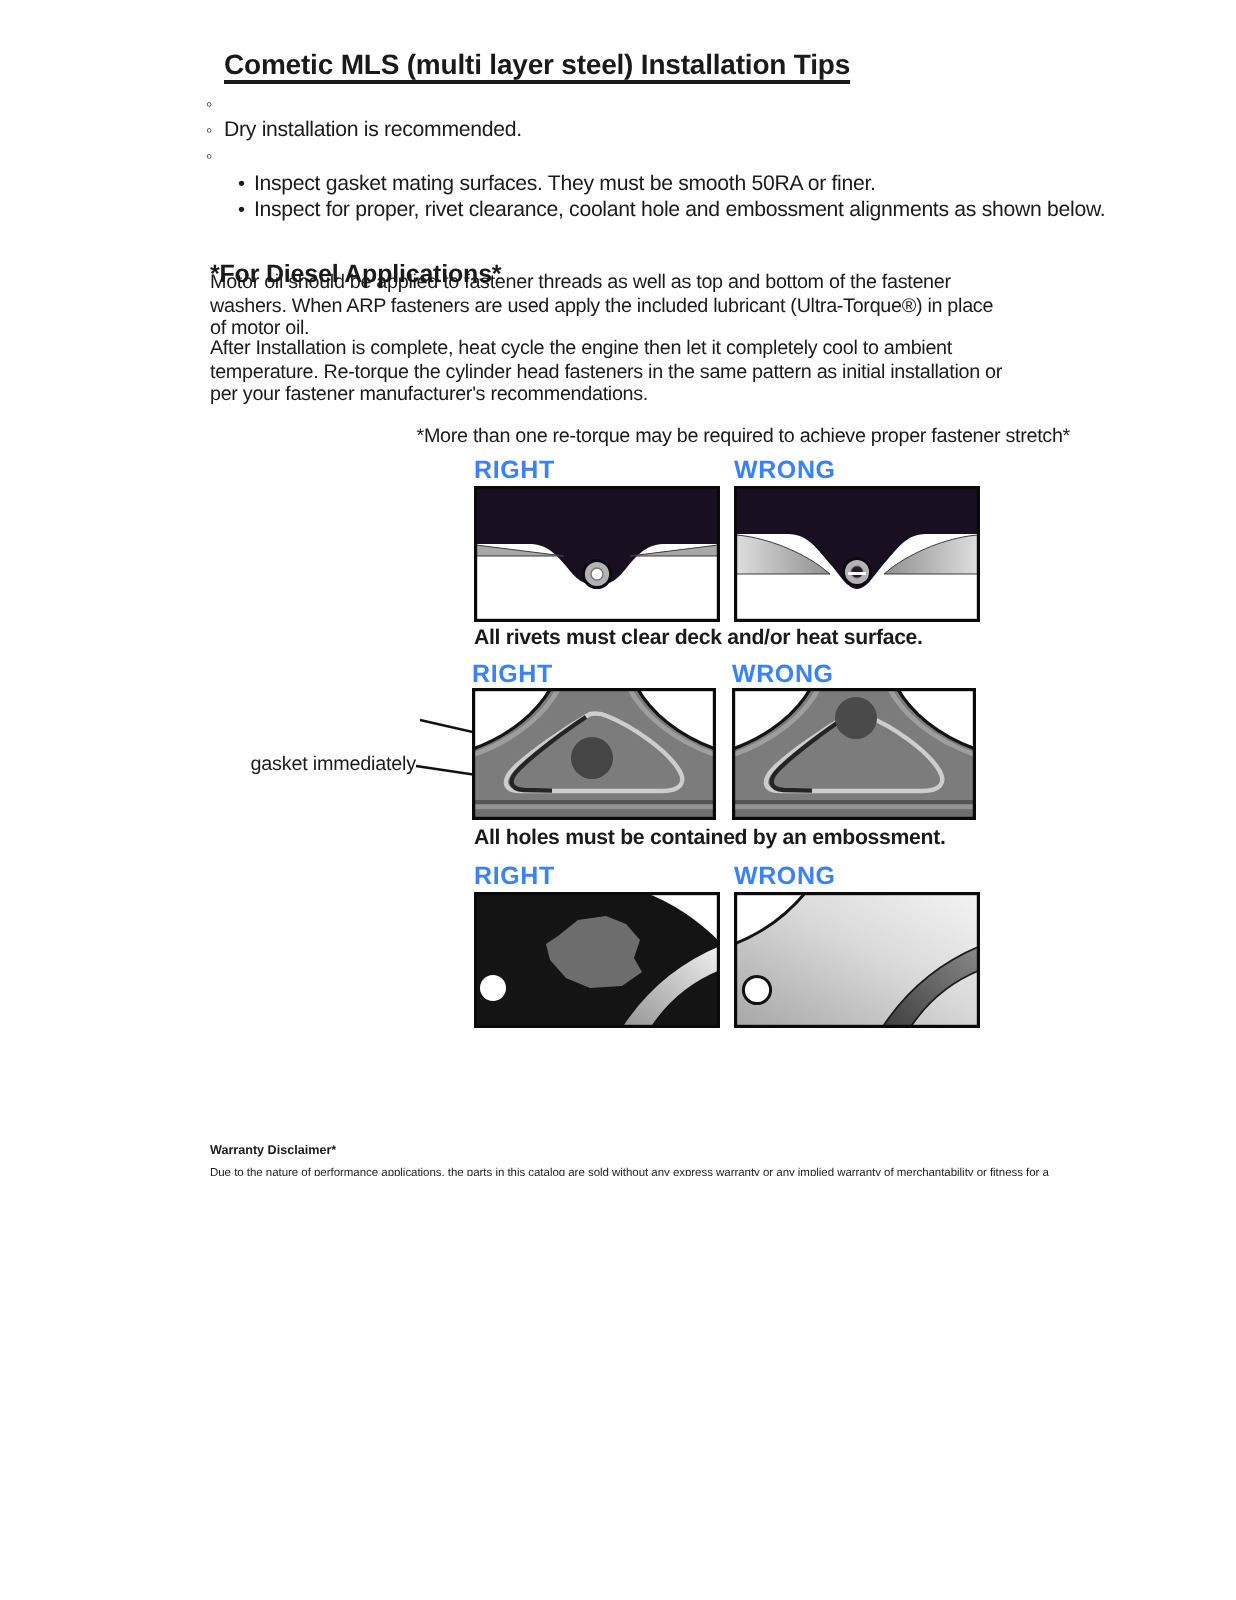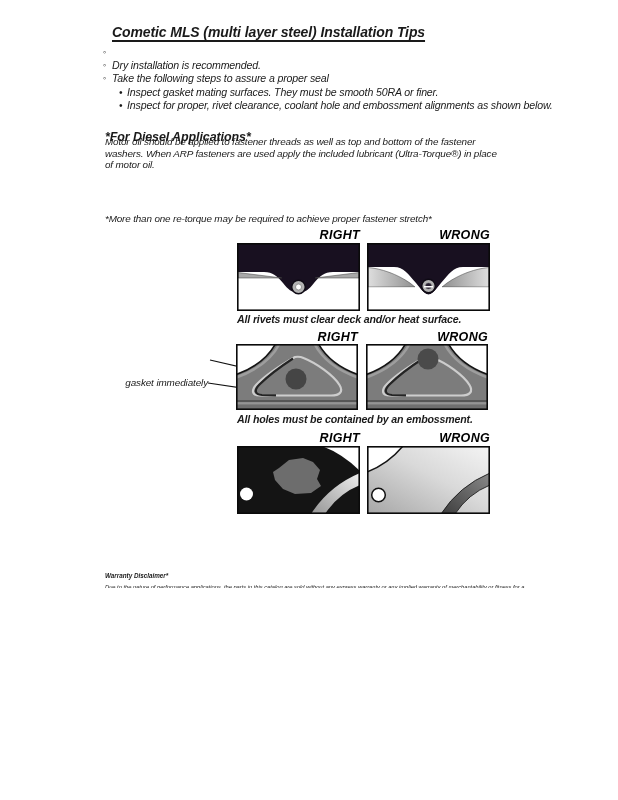--- a/index.html
+++ b/index.html
@@ -1,36 +1,36 @@
 <!DOCTYPE html>
 <html><head>
 <meta charset="utf-8">
 <style>
   html,body{margin:0;padding:0;background:#ffffff;}
   .page{
     position:relative;width:618px;height:588px;background:#ffffff;overflow:hidden;
-    font-family:"Liberation Sans","DejaVu Sans",sans-serif;color:#1a1a1a;font-style:italic;
+    font-family:"Liberation Sans","DejaVu Sans",sans-serif;color:#1a1a1a;
   }
   .abs{position:absolute;}
   .title{
     left:112px;top:24px;font-size:14px;font-weight:700;
     text-decoration:underline;text-underline-offset:3px;text-decoration-thickness:1.5px;
     letter-spacing:-0.1px;
   }
   .tips{left:103px;top:46px;width:470px;}
   .tip{display:flex;line-height:13.2px;font-size:10.6px;letter-spacing:-0.15px;}
   .tip .b{width:9px;flex:0 0 9px;font-size:9px;}
   .tip.lvl2{margin-left:16px;}
   .tip.lvl2 .b{width:8px;flex:0 0 8px;font-size:10px;}
   .h2{left:105px;top:119px;font-size:12.5px;font-weight:700;letter-spacing:-0.1px;margin-top:11px;}
   .para{left:105px;font-size:9.9px;line-height:11.5px;letter-spacing:-0.15px;width:402px;}
   .p1{top:136px;}
   .p2{top:169px;}
-  .note{top:213px;width:430px;}
-  .dlabel{width:123px;text-align:right;font-size:12.5px;font-weight:600;letter-spacing:0.3px;color:#000000;}
+  .note{top:213px;width:430px;text-align:right;}
+  .dlabel{width:123px;text-align:left;font-size:12.5px;font-weight:600;letter-spacing:0.3px;color:#3b82f6;}
   .caption{left:237px;font-size:10.6px;font-weight:700;letter-spacing:-0.15px;line-height:12px;white-space:pre-line;}
   .dbox{width:123px;}
   .side-label{left:58px;width:150px;text-align:right;font-size:9.9px;line-height:10.8px;letter-spacing:-0.1px;white-space:pre-line;}
   .warranty{left:105px;top:572px;width:430px;}
   .warranty h3{margin:0 0 5px 0;font-size:6.3px;font-weight:700;}
   .warranty p{margin:0 0 6px 0;font-size:5.75px;line-height:6.55px;letter-spacing:-0.02px;white-space:pre-line;color:#232323;}
   .footer-code{left:387px;top:757px;font-size:13.5px;letter-spacing:0.2px;color:#404040;}
   svg{display:block;}
 </style>
 </head>
@@ -43,34 +43,34 @@
   <div class="abs tips">
     <div class="tip">
       <span class="b">◦</span>
     </div>
     <div class="tip">
       <span class="b">◦</span>
       <span>Dry installation is recommended.</span>
     </div>
     <div class="tip">
       <span class="b">◦</span>
-      <span>Take the following steps to assure a proper seal</span>
     </div>
     <div class="tip lvl2">
       <span class="b">•</span>
       <span>Inspect gasket mating surfaces.  They must be smooth 50RA or finer.</span>
     </div>
     <div class="tip lvl2">
       <span class="b">•</span>
       <span>Inspect for proper, rivet clearance, coolant hole and embossment alignments as shown below.</span>
     </div>
   </div>
 
   <div class="abs h2">*For Diesel Applications*</div>
   <div class="abs para p1">Motor oil should be applied to fastener threads as well as top and bottom of the fastener washers. When ARP fasteners are used apply the included lubricant (Ultra-Torque®) in place of motor oil.</div>
+  <div class="abs para p2">After Installation is complete, heat cycle the engine then let it completely cool to ambient temperature. Re-torque the cylinder head fasteners in the same pattern as initial installation or per your fastener manufacturer's recommendations.</div>
   <div class="abs para note">*More than one re-torque may be required to achieve proper fastener stretch*</div>
 
   <div class="abs dlabel" style="left:237px;top:228px;">RIGHT</div>
   <div class="abs dlabel" style="left:367px;top:228px;">WRONG</div>
 
   <div class="abs dbox" style="left:237px;top:243px;">
     <svg width="123" height="68" viewBox="0 0 123 68">
       <rect x="0" y="0" width="123" height="68" fill="#ffffff"></rect>
       <path d="M0 0 H123 V29 H96 C87 29 83 33 77 40 C72 46.5 68.5 49.5 61.5 49.5 C54.5 49.5 51 46.5 46 40 C40 33 36 29 27 29 H0 Z" fill="#181020"></path>
       <path d="M1 29.5 L1 35 L45 35 Z" fill="#a8a8a8" stroke="#3a3a3a" stroke-width="0.5"></path>

